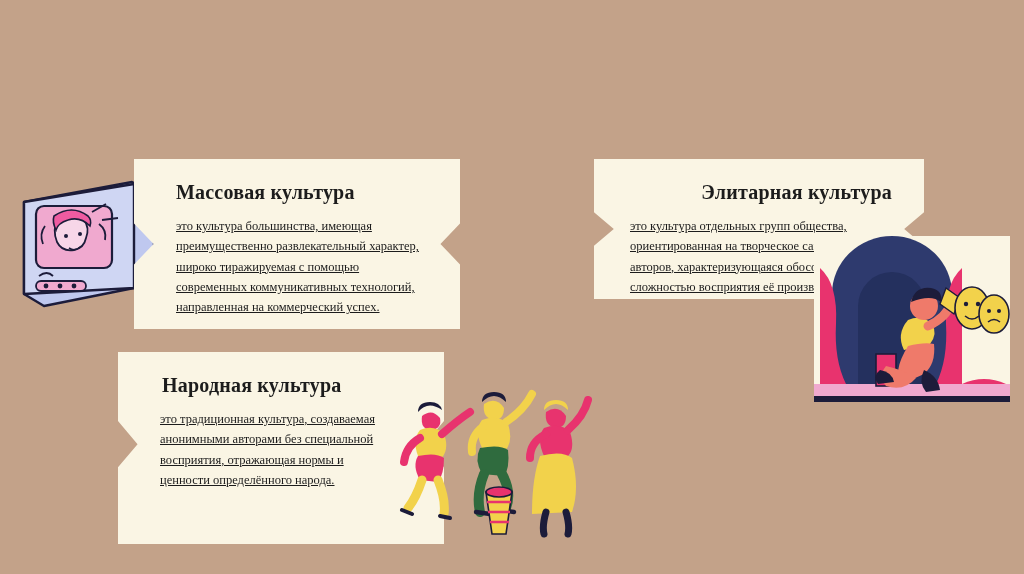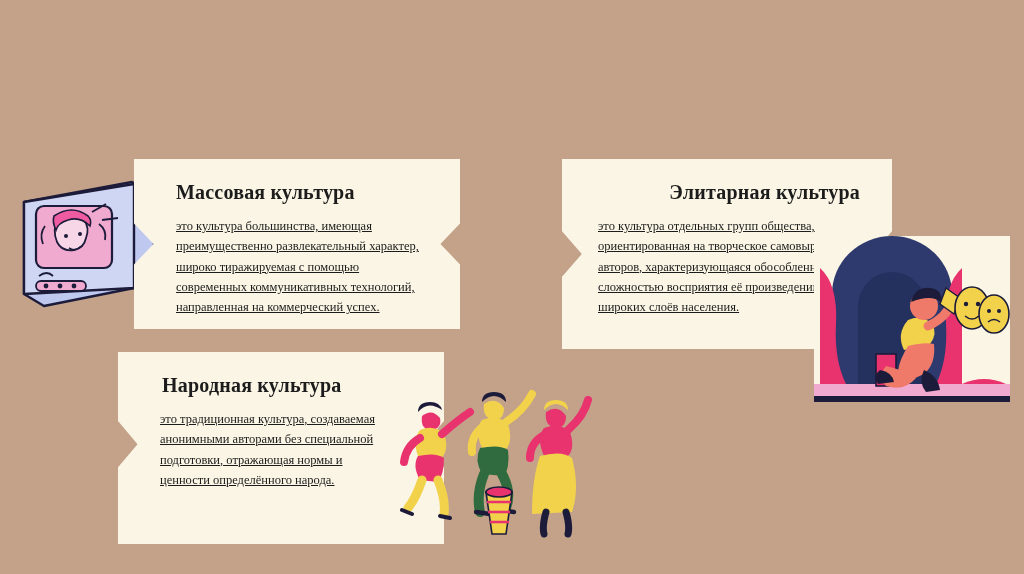--- a/index.html
+++ b/index.html
@@ -34,24 +34,24 @@
     height: 170px;
     clip-path: polygon(
       0 0, 100% 0,
       100% 38%, 94% 50%, 100% 62%,
       100% 100%, 0 100%,
       0 62%, 6% 50%, 0 38%
     );
     padding: 22px 30px 0 42px;
   }
   .card.elite {
-    left: 562px;
+    left: 594px;
     top: 159px;
     width: 330px;
-    height: 190px;
+    height: 140px;
     clip-path: polygon(
       0 0, 100% 0,
       100% 38%, 94% 50%, 100% 62%,
       100% 100%, 0 100%,
       0 62%, 6% 50%, 0 38%
     );
     padding: 22px 26px 0 36px;
   }
   .card.folk {
     left: 118px;
@@ -155,21 +155,21 @@
     <p>это культура большинства, имеющая преимущественно развлекательный характер, широко тиражируемая с помощью современных коммуникативных технологий, направленная на коммерческий успех.</p>
   </div>
 
   <div class="card elite">
     <h2>Элитарная культура</h2>
     <p>это культура отдельных групп общества, ориентированная на творческое самовыражение авторов, характеризующаяся обособленностью, сложностью восприятия её произведений для широких слоёв населения.</p>
   </div>
 
   <div class="card folk">
     <h2>Народная культура</h2>
-    <p>это традиционная культура, создаваемая анонимными авторами без специальной подготовки, отражающая нормы и ценности определённого народа.</p>
+    <p>это традиционная культура, создаваемая анонимными авторами без специальной восприятия, отражающая нормы и ценности определённого народа.</p>
   </div>
 
   <div class="theatre">
     <svg viewBox="0 0 200 190" width="200" height="190">
 
       <rect x="2" y="2" width="196" height="160" fill="#faf5e4"></rect>
       <path d="M20 150 V60 a60 58 0 0 1 120 0 V150 Z" fill="#2e3a6e"></path>
       <path d="M46 150 V72 a34 34 0 0 1 68 0 V150 Z" fill="#24305e"></path>
 
       <path d="M8 150 V34 q18 16 16 56 q-2 36 10 60 Z" fill="#e8336e"></path>

